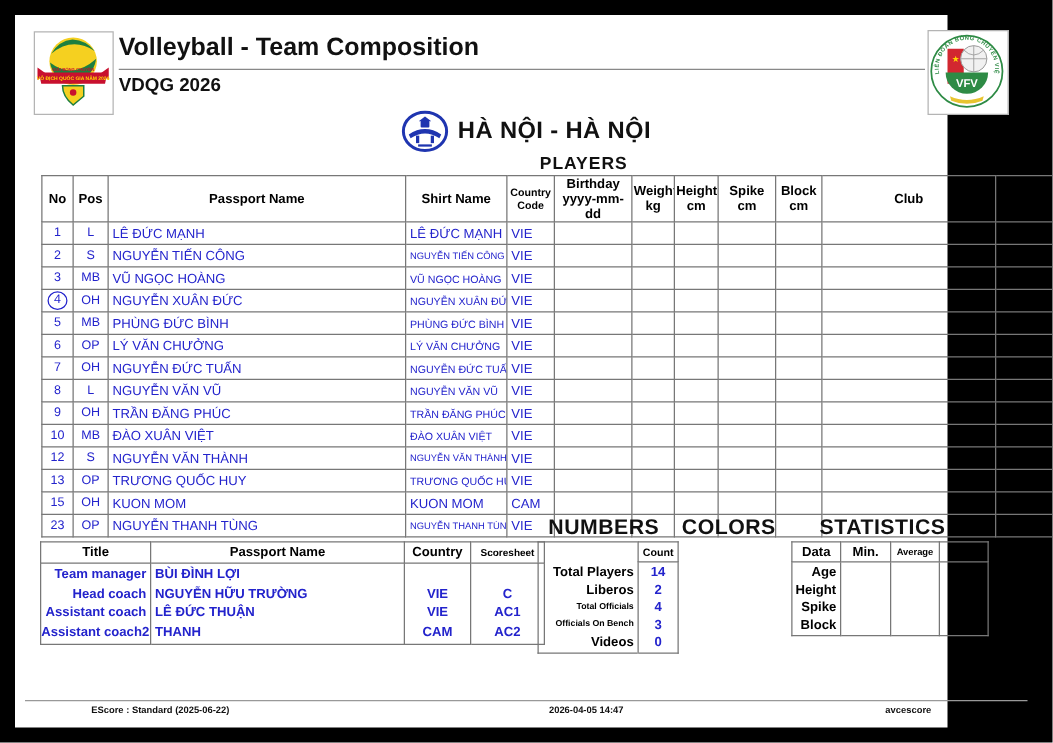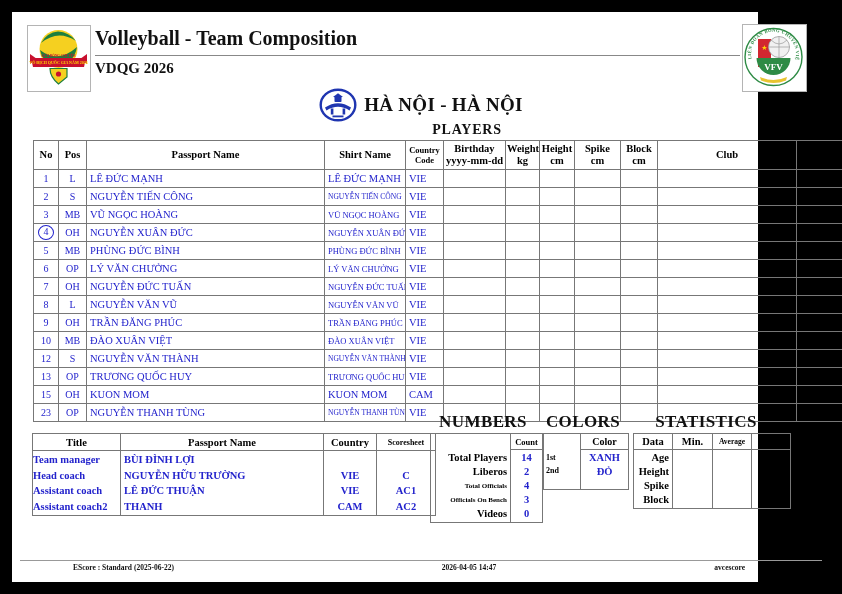--- a/index.html
+++ b/index.html
@@ -1,21 +1,21 @@
 <!DOCTYPE html>
 <html><head>
 <meta charset="utf-8">
 <style>
   html,body{margin:0;padding:0;}
   body{
     width:842px;height:594px;background:#000;position:relative;overflow:hidden;
     font-family:"Liberation Sans","DejaVu Sans",sans-serif;
     --blue:#2323cc;--bd:#777;
   }
-  .page{position:absolute;left:12px;top:12px;width:746px;height:570px;background:#fff;font-family:Liberation Serif, serif;}
+  .page{position:absolute;left:12px;top:12px;width:746px;height:570px;background:#fff;}
   .abs{position:absolute;}
 
   
   .logo-box{border:1px solid #b4b4b4;background:#fff;}
   .logo-left{left:15px;top:13px;width:62px;height:65px;}
   .logo-right{left:730px;top:12px;width:63px;height:66px;}
   .hdr-title{left:83px;top:15px;font-size:20px;font-weight:bold;color:#111;white-space:nowrap;}
   .hdr-line{left:83px;top:43px;width:645px;border-top:1px solid #888;height:0;}
   .hdr-sub{left:83px;top:48px;font-size:15px;font-weight:bold;color:#111;}
 
@@ -40,21 +40,21 @@
   .t-numbers{left:411px;top:400px;width:120px;}
   .t-colors{left:524px;top:400px;width:94px;}
   .t-statistics{left:614px;top:400px;width:160px;}
 
   
   .off{left:20px;top:421px;width:391px;}
   .off th{border:1px solid var(--bd);font-size:10.5px;font-weight:bold;height:14px;color:#000;}
   .off th.small{font-size:8px;}
   .off td{border:1px solid var(--bd);vertical-align:top;padding:1px 0;}
   .off .line{height:15.5px;line-height:15.5px;font-size:10.5px;font-weight:bold;color:var(--blue);white-space:nowrap;overflow:hidden;}
-  .oc-title .line{text-align:left;padding-right:3px;}
+  .oc-title .line{text-align:right;padding-right:3px;}
   .oc-passport .line{text-align:left;padding-left:3px;}
   .oc-country .line,.oc-scoresheet .line{text-align:center;}
 
   
   .num{left:418px;top:421px;width:106px;border:1px solid var(--bd);}
   .num th{height:13px;}
   .num th.blank{border:none;}
   .num th.boxed{border:1px solid var(--bd);font-size:8.5px;font-weight:bold;color:#000;}
   .num td{vertical-align:top;padding:1px 0;}
   .num td.vals{border-left:1px solid var(--bd);}
@@ -457,40 +457,20 @@
             <div class="line">14</div>
             <div class="line">2</div>
             <div class="line">4</div>
             <div class="line">3</div>
             <div class="line">0</div>
           </td>
       </tr>
     </tbody>
   </table>
 
-  <table class="abs cols">
-    <thead>
-      <tr>
-        <th class="blank" style="width:34px"></th>
-        <th class="boxed" style="width:45px">Color</th>
-      </tr>
-    </thead>
-    <tbody>
-      <tr>
-        <td class="labs" id="col-labs">
-            <div class="line">1st</div>
-            <div class="line">2nd</div>
-          </td>
-        <td class="vals" id="col-vals">
-            <div class="line">XANH</div>
-            <div class="line">ĐỎ</div>
-          </td>
-      </tr>
-    </tbody>
-  </table>
 
   <table class="abs stat">
     <thead>
         <tr id="stat-head">
           <th style="width: 36px;">Data</th>
           <th style="width: 37px;">Min.</th>
           <th class="small" style="width: 36px;">Average</th>
           <th style="width: 36px;">Max.</th>
         </tr>
       </thead>

